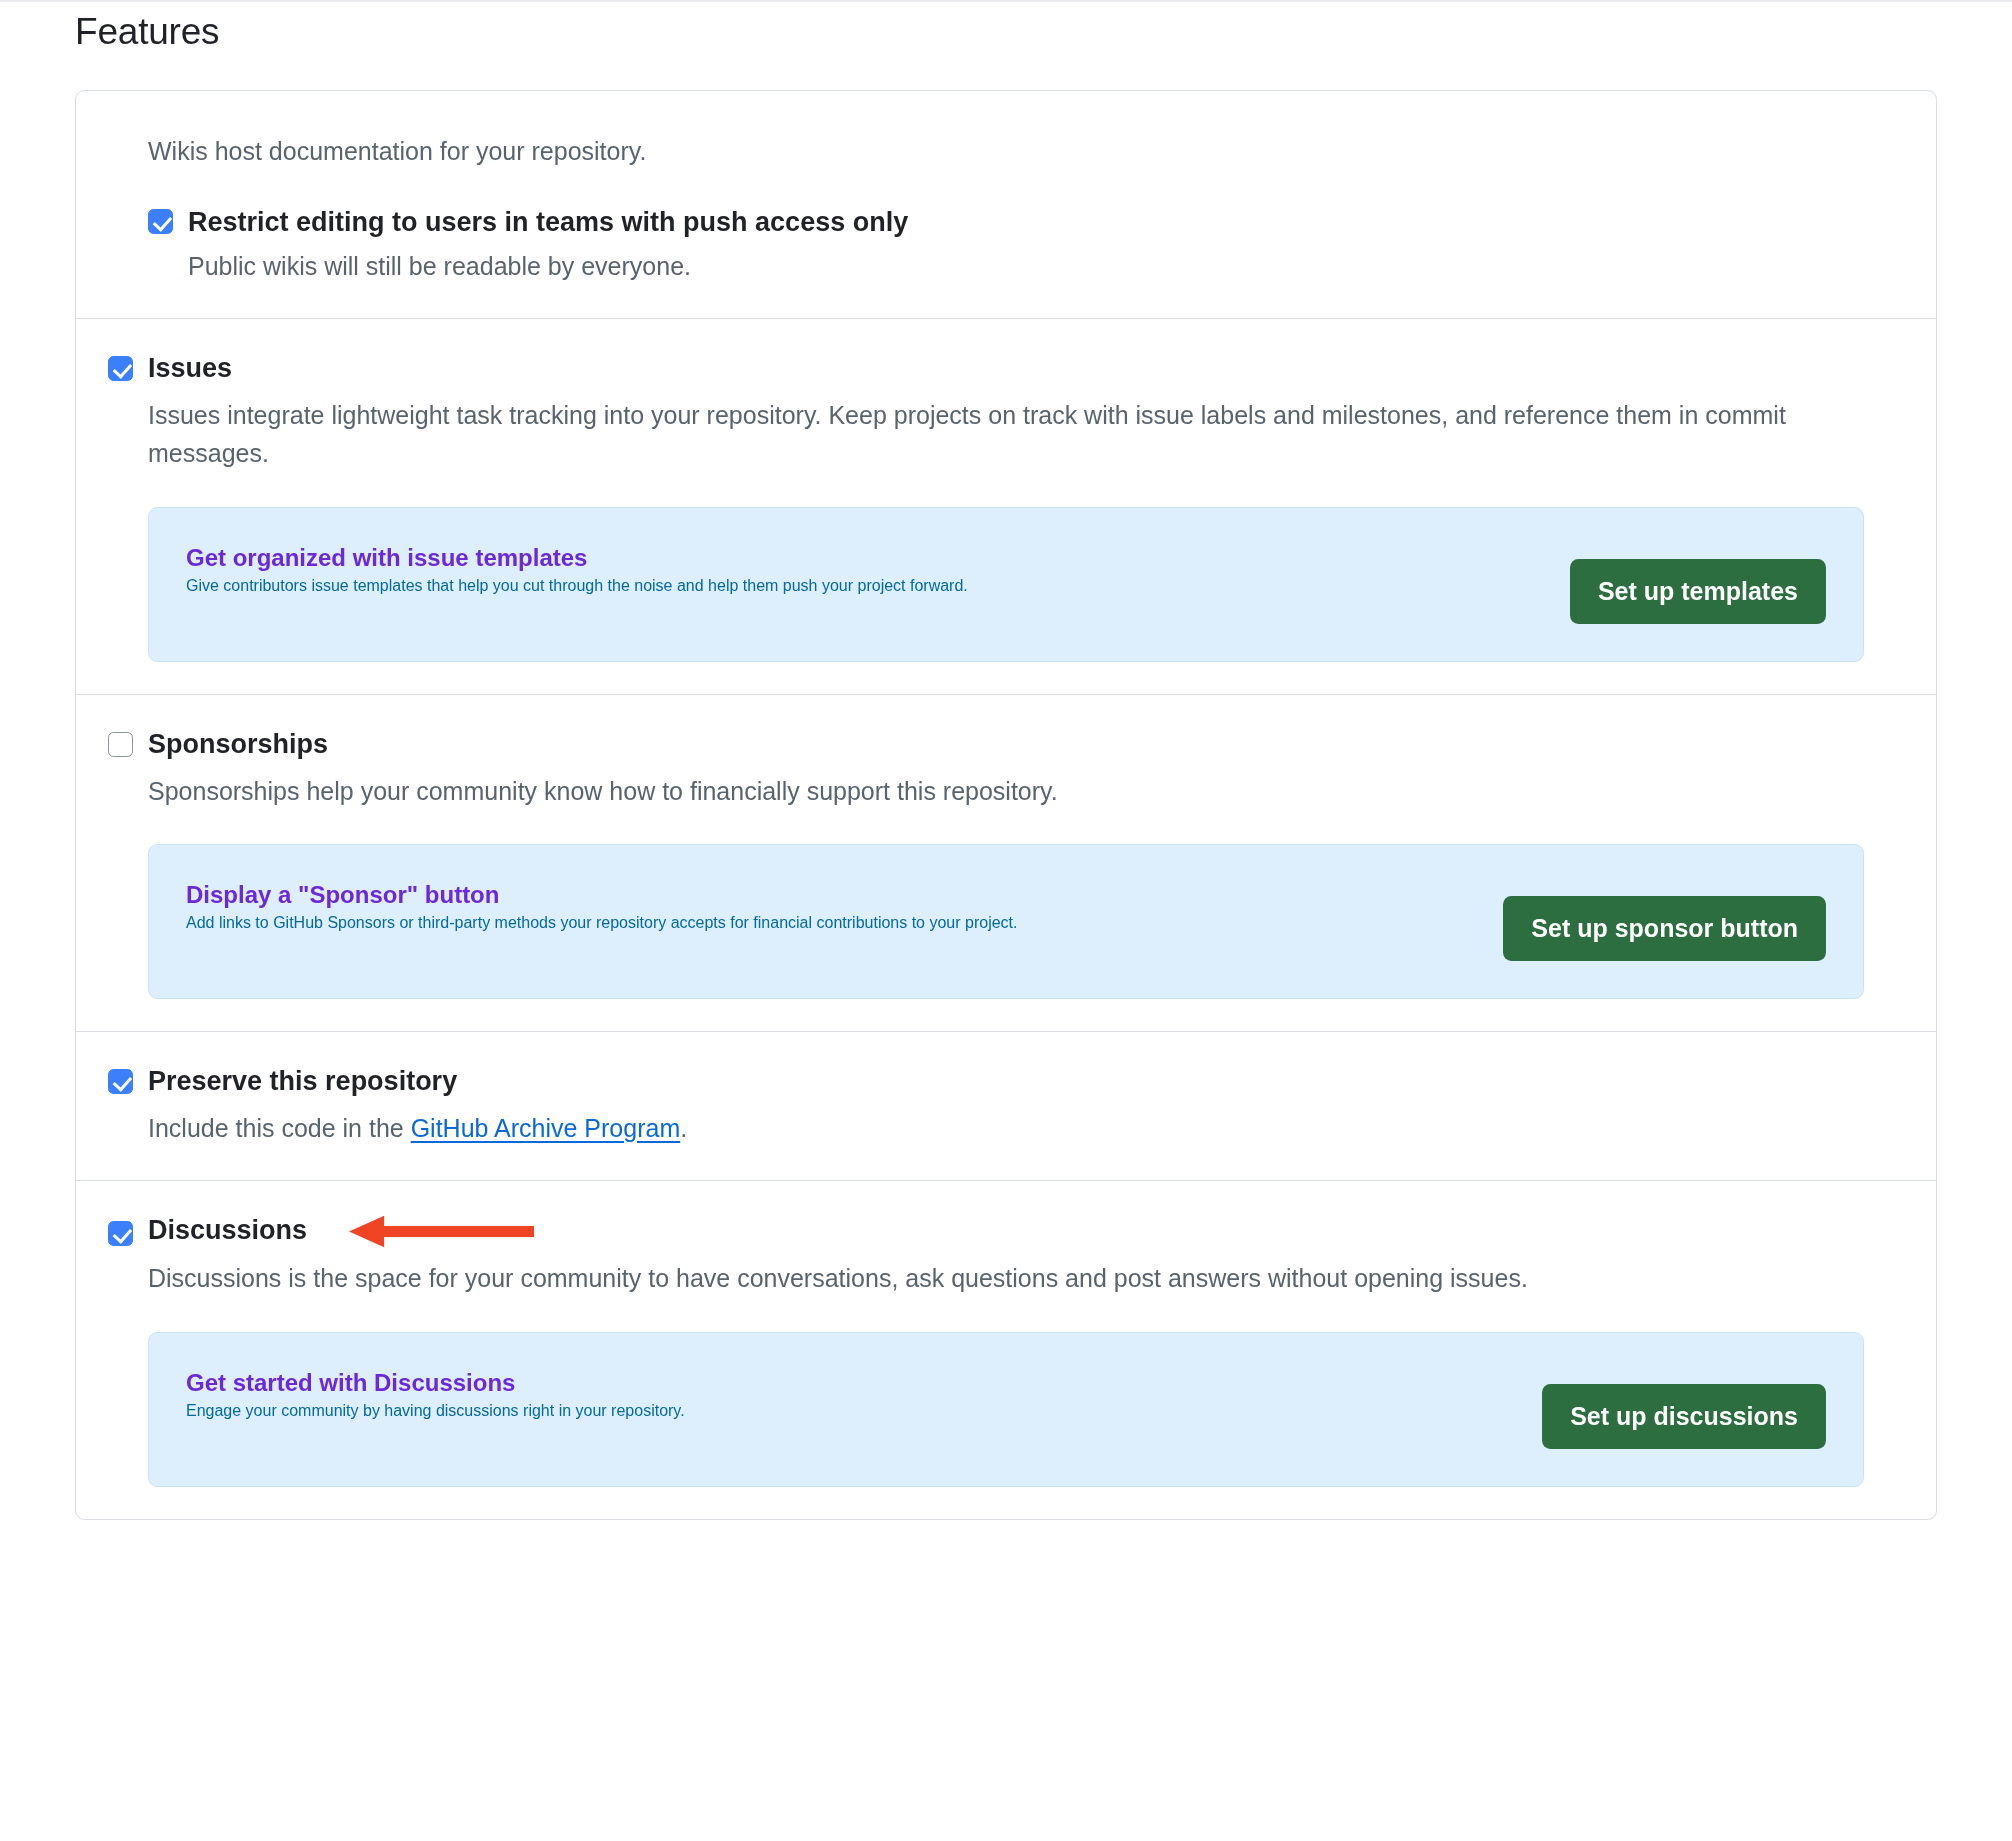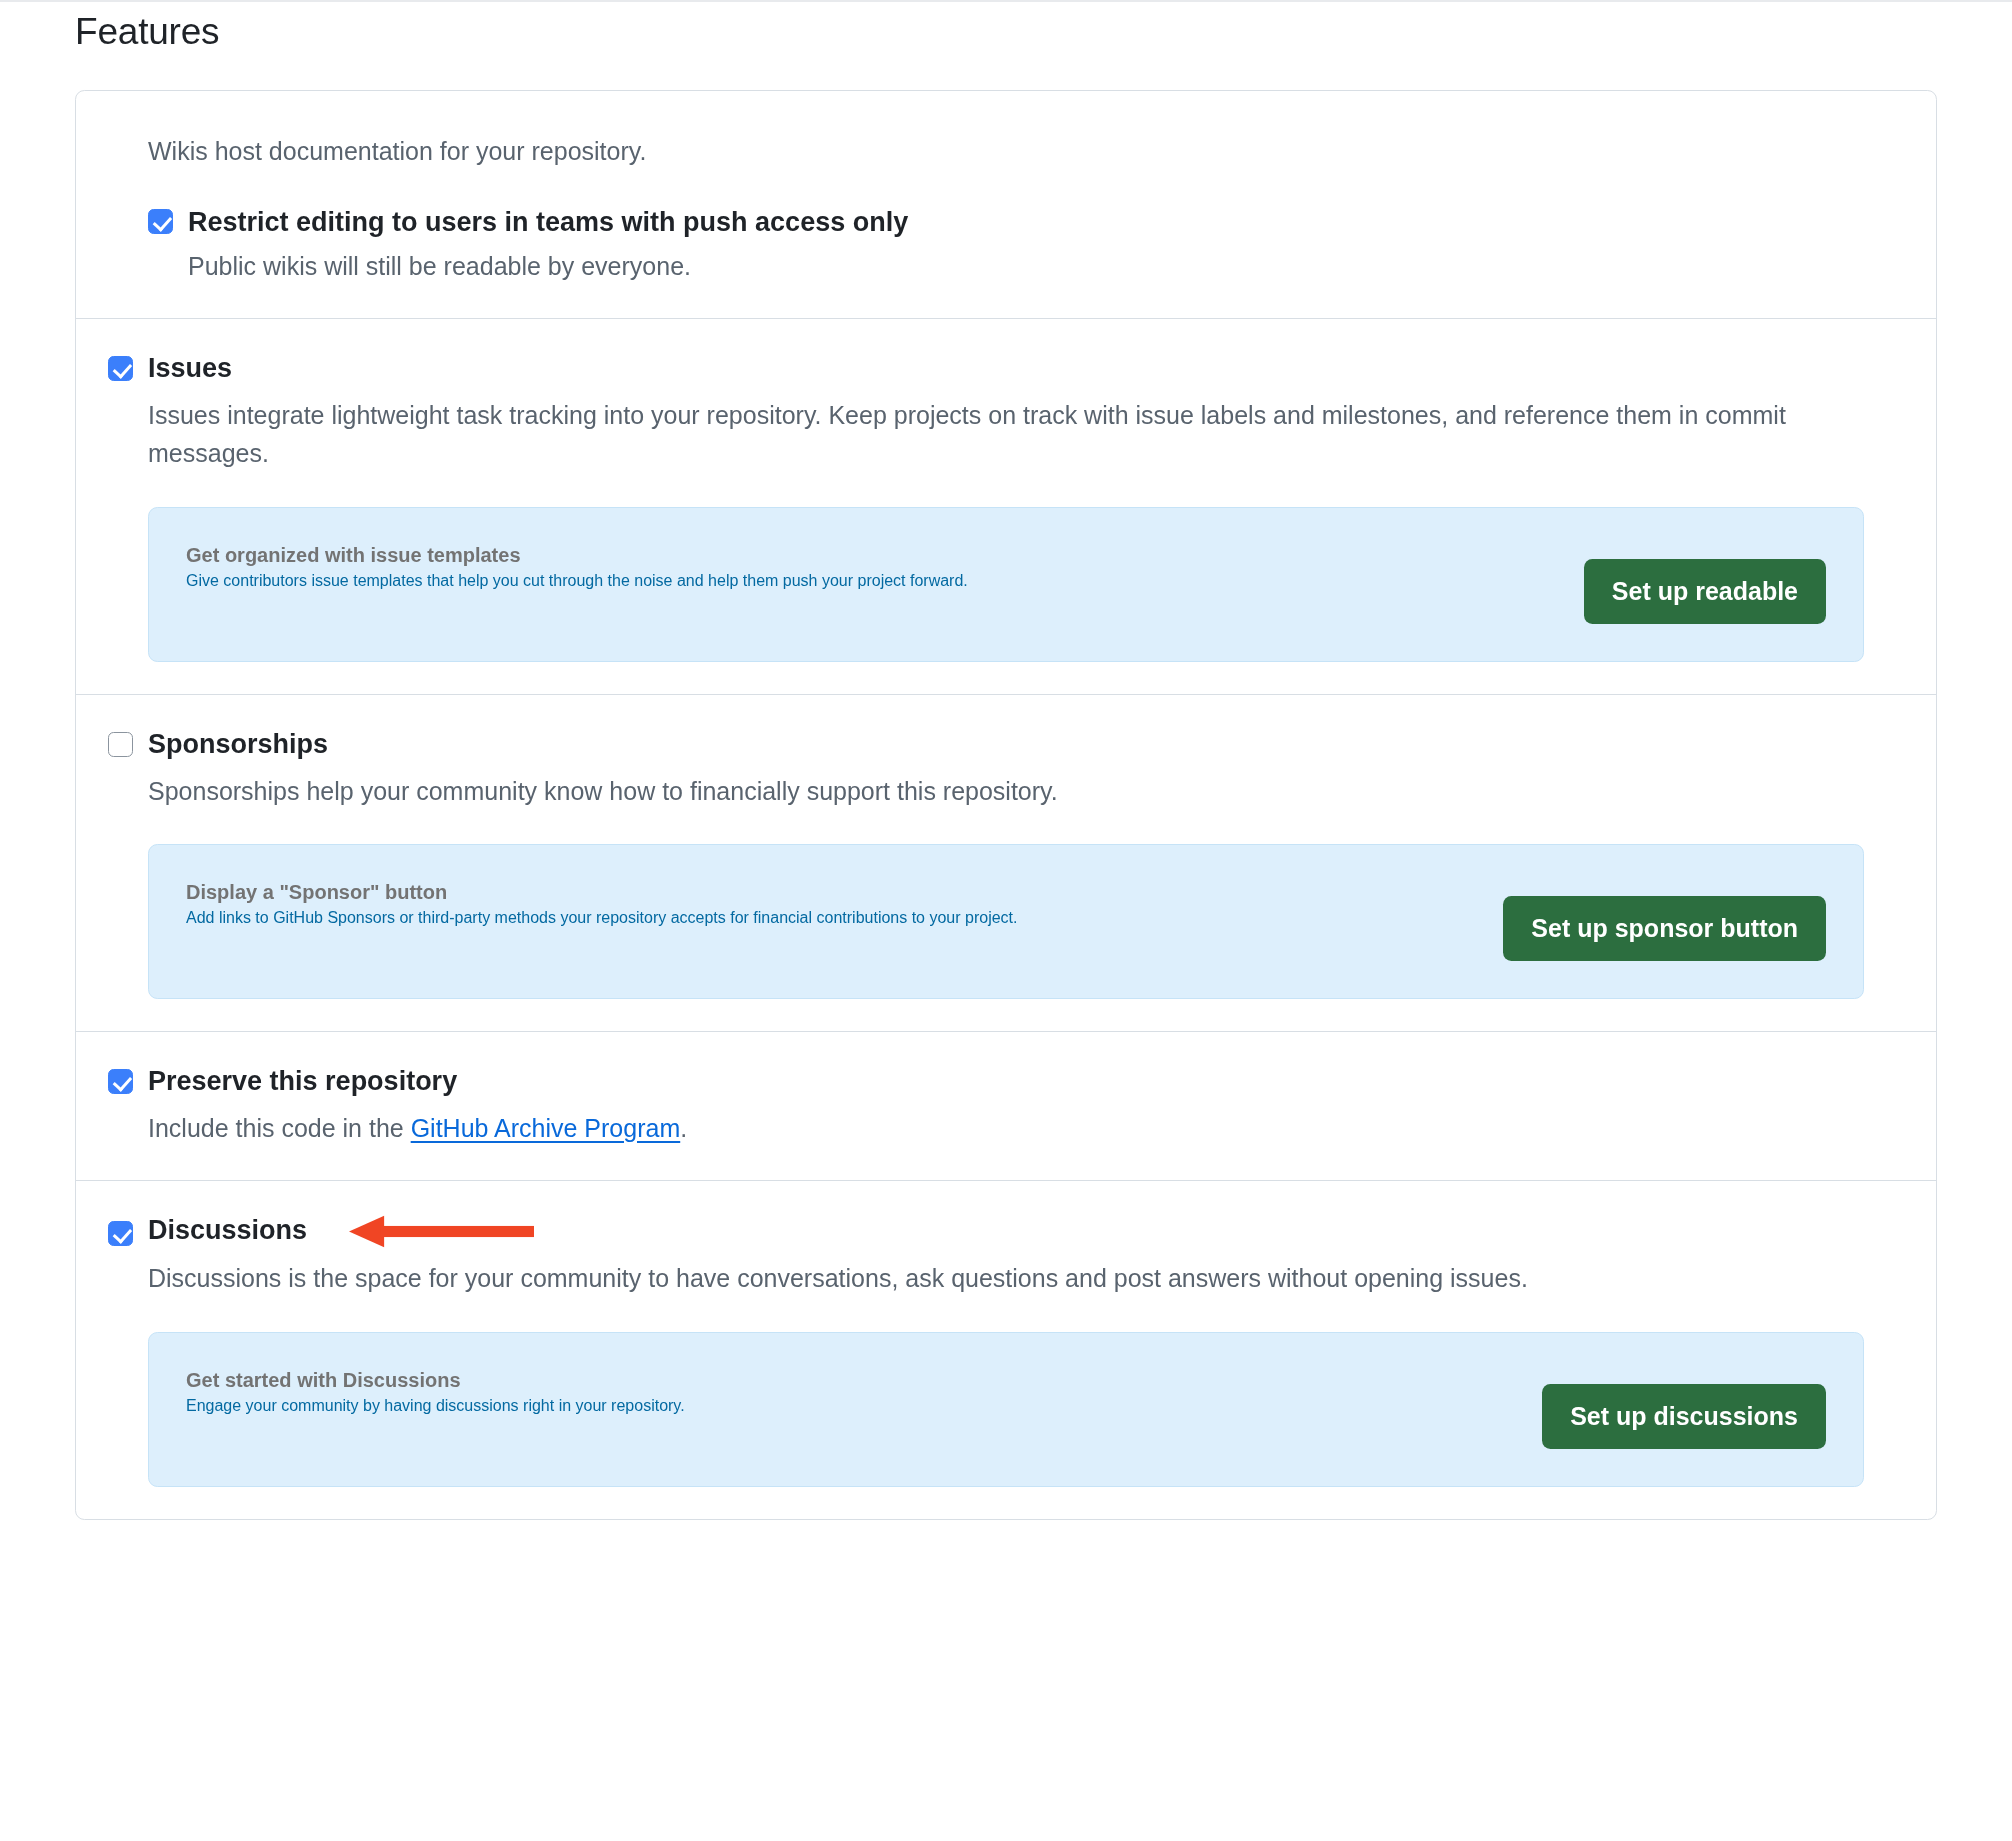--- a/index.html
+++ b/index.html
@@ -130,23 +130,23 @@
     padding: 34px 37px 37px 37px;
     display: flex;
     align-items: flex-start;
     justify-content: space-between;
     gap: 37px;
   }
   .promo-text {
     flex: 0 1 1134px;
   }
   .promo-title {
-    font-size: 20px;
+    font-size: 24px;
     font-weight: bold;
-    color: #737373;
+    color: #6d28d9;
     line-height: 1.3;
   }
   .promo-body {
     font-size: 16px;
     color: #0369a1;
     line-height: 1.62;
   }
   .promo-action {
     padding-top: 17px;
     flex: 0 0 auto;
@@ -211,21 +211,21 @@
         <span class="chk-label">Issues</span>
       </div>
       <div class="helper">Issues integrate lightweight task tracking into your repository. Keep projects on track with issue labels and milestones, and reference them in commit messages.</div>
 
       <div class="promo">
         <div class="promo-text">
           <div class="promo-title">Get organized with issue templates</div>
           <div class="promo-body">Give contributors issue templates that help you cut through the noise and help them push your project forward.</div>
         </div>
         <div class="promo-action">
-          <button class="btn-green">Set up readable</button>
+          <button class="btn-green">Set up templates</button>
         </div>
       </div>
     </div>
 
     <div class="feature-row">
       <div class="chk-line">
         <span class="checkbox unchecked"></span>
         <span class="chk-label">Sponsorships</span>
       </div>
       <div class="helper">Sponsorships help your community know how to financially support this repository.</div>

